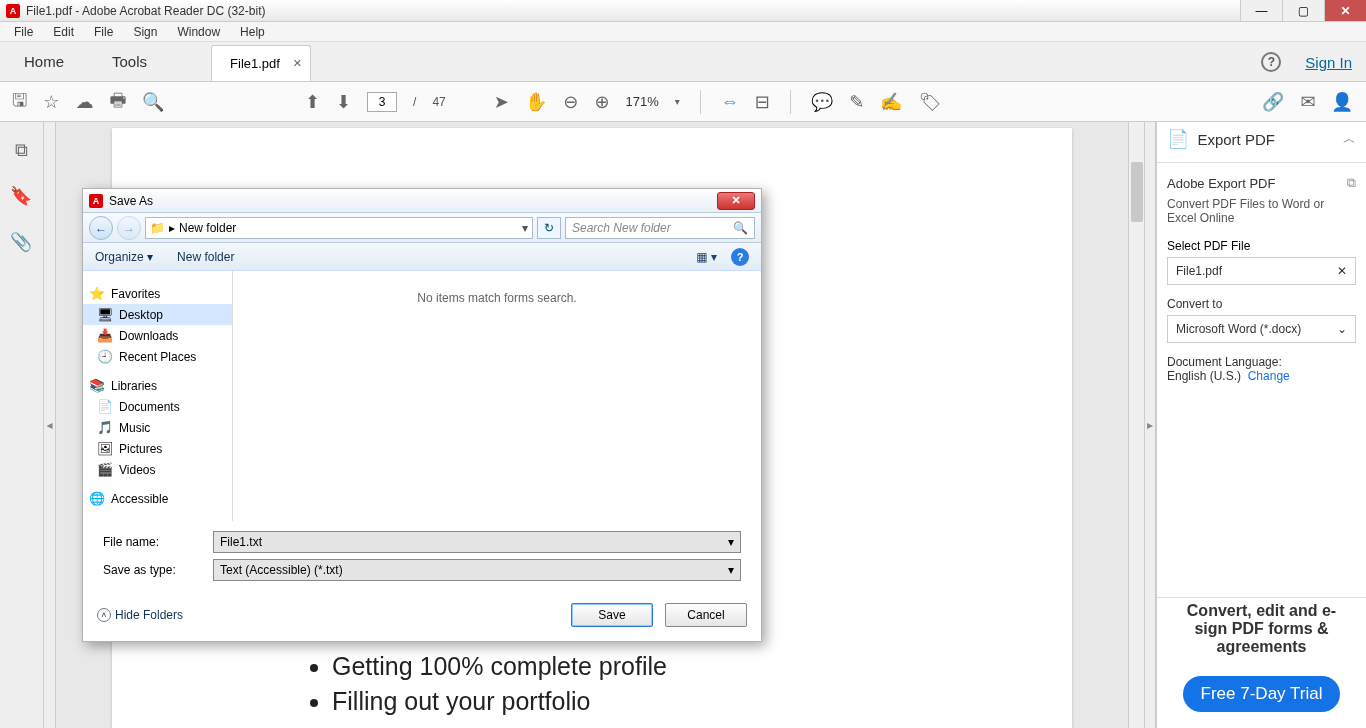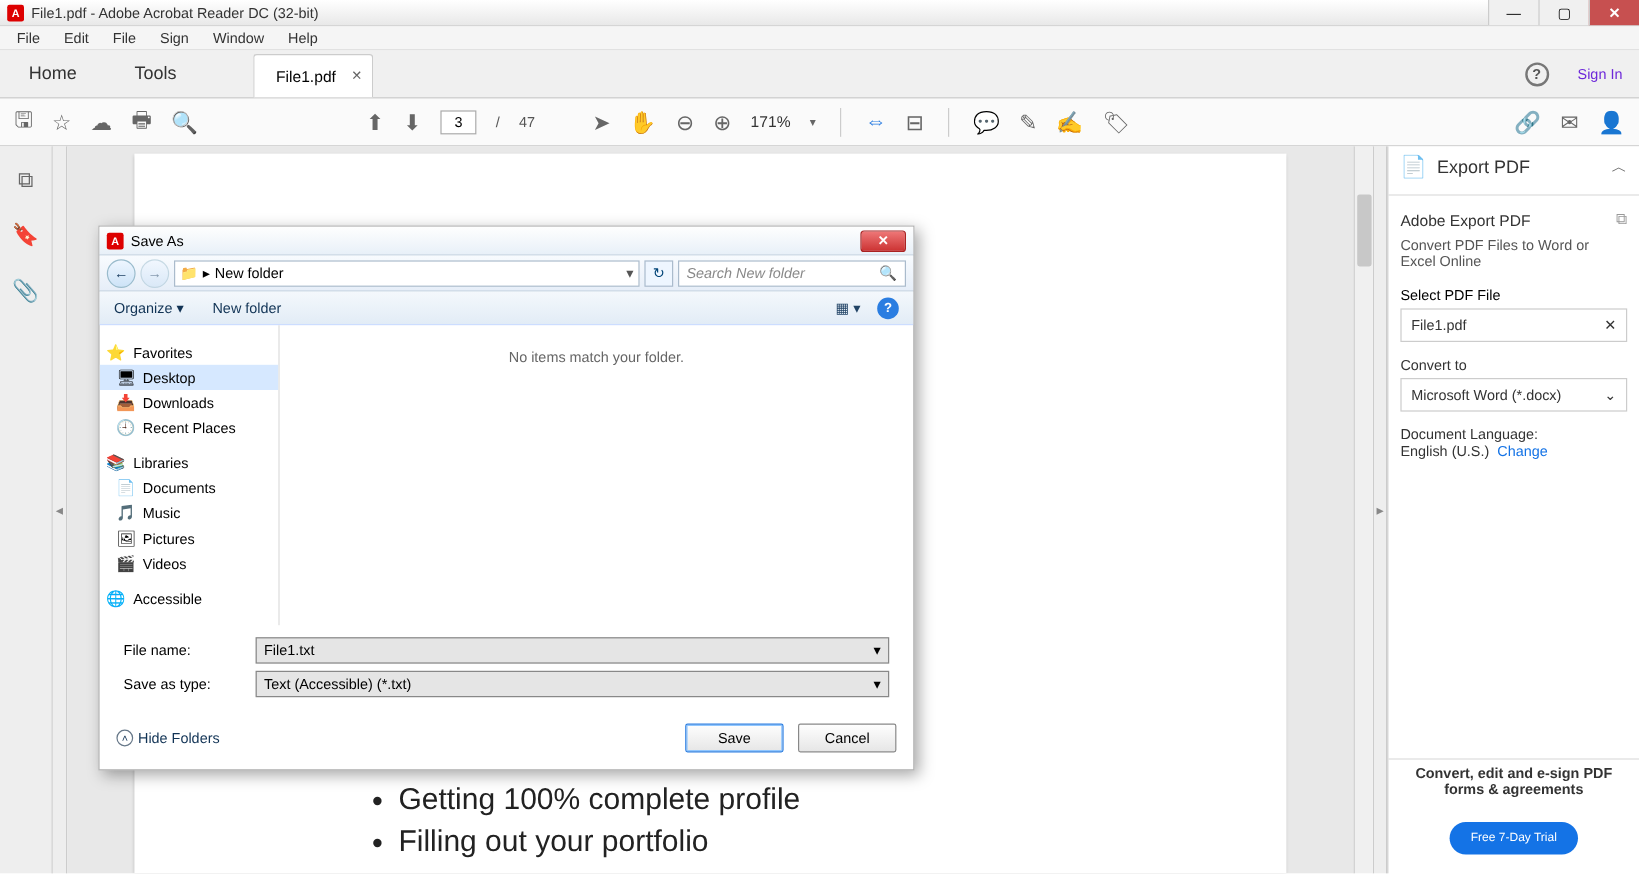--- a/index.html
+++ b/index.html
@@ -17,21 +17,21 @@
 .menubar { height: 20px; background: #f5f5f5; display: flex; align-items: center; padding-left: 4px; border-bottom: 1px solid #ddd; font-size: 12px; color: #333; }
 .menubar span { padding: 2px 10px; cursor: default; }
 
 
 .tabbar { height: 40px; background: #f0f0f0; display: flex; align-items: flex-end; border-bottom: 1px solid #ccc; position: relative; }
 .tabbar .navitem { padding: 0 24px; height: 40px; display: flex; align-items: center; font-size: 15px; color: #333; }
 .tabbar .doc-tab { background: #fff; border: 1px solid #ccc; border-bottom: none; border-radius: 3px 3px 0 0; height: 36px; display: flex; align-items: center; padding: 0 30px 0 18px; margin-left: 40px; position: relative; font-size: 13px; }
 .tabbar .doc-tab .tclose { position: absolute; right: 8px; font-size: 11px; color: #666; }
 .tabbar .right { position: absolute; right: 14px; top: 0; height: 40px; display: flex; align-items: center; gap: 24px; }
 .help-circle { width: 20px; height: 20px; border: 2px solid #777; border-radius: 50%; display: flex; align-items: center; justify-content: center; font-size: 12px; color: #555; font-weight: bold; }
-.signin { font-size: 12px; color: #6d28d9; }
+.signin { font-size: 15px; color: #0369a1; text-decoration: underline; }
 
 
 .toolbar { height: 40px; background: #fafafa; border-bottom: 1px solid #ccc; display: flex; align-items: center; padding: 0 12px; gap: 20px; color: #555; }
 .toolbar .grp { display: flex; align-items: center; gap: 16px; }
 .toolbar .sep { width: 1px; height: 24px; background: #ccc; }
 .toolbar .icon { font-size: 18px; color: #666; cursor: default; }
 .toolbar .pgbox { width: 30px; height: 20px; border: 1px solid #aaa; text-align: center; font-size: 12px; }
 .toolbar .zoom { font-size: 13px; color: #333; }
 .toolbar .spacer { flex: 1; }
 
@@ -49,22 +49,22 @@
 
 .right-panel { width: 210px; background: #fff; border-left: 1px solid #ccc; display: flex; flex-direction: column; font-size: 13px; color: #333; }
 .right-panel .search { margin: 14px 10px 10px; height: 28px; border: 1px solid #ccc; padding: 0 8px; font-size: 12px; color: #888; }
 .right-panel .hdr { display: flex; align-items: center; gap: 8px; padding: 6px 10px 12px; border-bottom: 1px solid #ddd; font-size: 15px; }
 .right-panel .hdr .chev { margin-left: auto; font-size: 13px; color: #666; }
 .right-panel .section { padding: 12px 10px 0; }
 .right-panel .section h4 { font-size: 13px; font-weight: normal; margin-bottom: 6px; display: flex; justify-content: space-between; align-items: center; }
 .right-panel .section p { font-size: 12px; color: #555; margin-bottom: 14px; }
 .right-panel .lbl { font-size: 12px; color: #000000; margin-bottom: 4px; display: block; }
 .right-panel .fakebox { border: 1px solid #ccc; height: 28px; display: flex; align-items: center; justify-content: space-between; padding: 0 8px; margin-bottom: 12px; font-size: 12px; }
-.right-panel .trial { background: #1473e6; color: #fff; text-align: center; border-radius: 18px; padding: 8px 18px; margin: 16px auto; font-size: 10px; width: fit-content; }
-.right-panel .tagline { text-align: center; font-size: 12px; font-weight: bold; padding: 4px 16px; color: #333; }
+.right-panel .trial { background: #1473e6; color: #fff; text-align: center; border-radius: 18px; padding: 8px 18px; margin: 16px auto; font-size: 17px; width: fit-content; }
+.right-panel .tagline { text-align: center; font-size: 16px; font-weight: bold; padding: 4px 16px; color: #333; }
 .right-panel .divider { border-top: 1px solid #ddd; margin-top: auto; }
 
 
 .dialog-backdrop { position: absolute; left: 82px; top: 188px; width: 680px; background: #fff; border: 1px solid rgba(0,0,0,.3); box-shadow: 4px 4px 12px rgba(0,0,0,.35); font-size: 12px; }
 .dlg-title { height: 24px; background: linear-gradient(#fefefe, #e8f0f8); display: flex; align-items: center; padding: 0 6px; border-bottom: 1px solid #bcd; }
 .dlg-title .ico { width: 14px; height: 14px; background: #d00; color: #fff; font-size: 9px; font-weight: bold; display: flex; align-items: center; justify-content: center; border-radius: 2px; margin-right: 6px; }
 .dlg-title .txt { flex: 1; }
 .dlg-title .xbtn { width: 38px; height: 18px; background: linear-gradient(#e77, #c33); border: 1px solid #a22; border-radius: 3px; color: #fff; display: flex; align-items: center; justify-content: center; font-weight: bold; font-size: 11px; }
 
 .dlg-nav { height: 30px; background: linear-gradient(#f8fbfe, #e6eef8); border-bottom: 1px solid #bcd; display: flex; align-items: center; padding: 0 6px; gap: 4px; }
@@ -303,21 +303,21 @@
       <div class="node">
           <span class="emo">🎬</span>
           <span>Videos</span>
         </div>
       <div class="node group">
           <span class="emo">🌐</span>
           <span>Accessible</span>
         </div>
     </div>
     <div class="dlg-list">
-      <span>No items match your folder.</span>
+      <span>No items match forms search.</span>
     </div>
   </div>
 
   <div class="dlg-fields">
     <div class="row">
       <label>File name:</label>
       <div class="combo">
         <span>File1.txt</span>
         <span>▾</span>
       </div>

